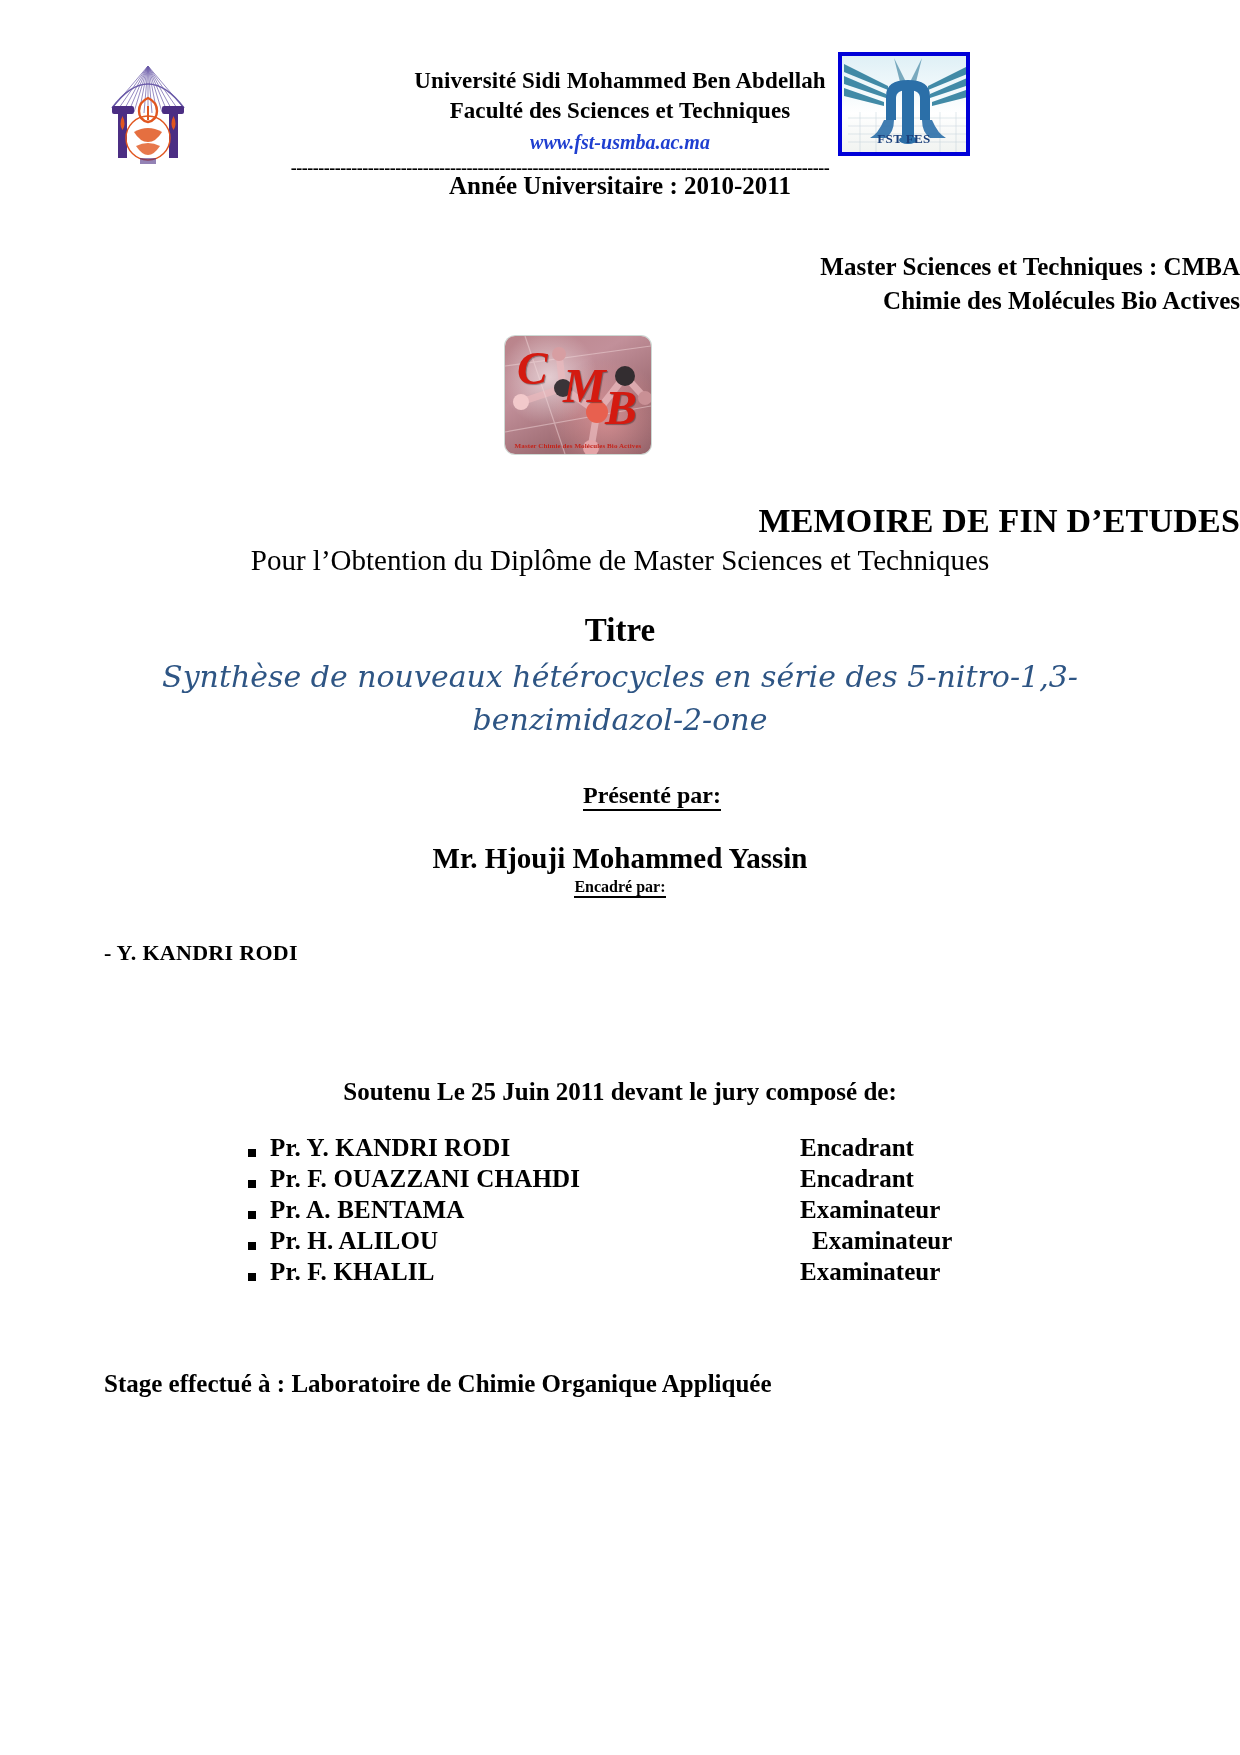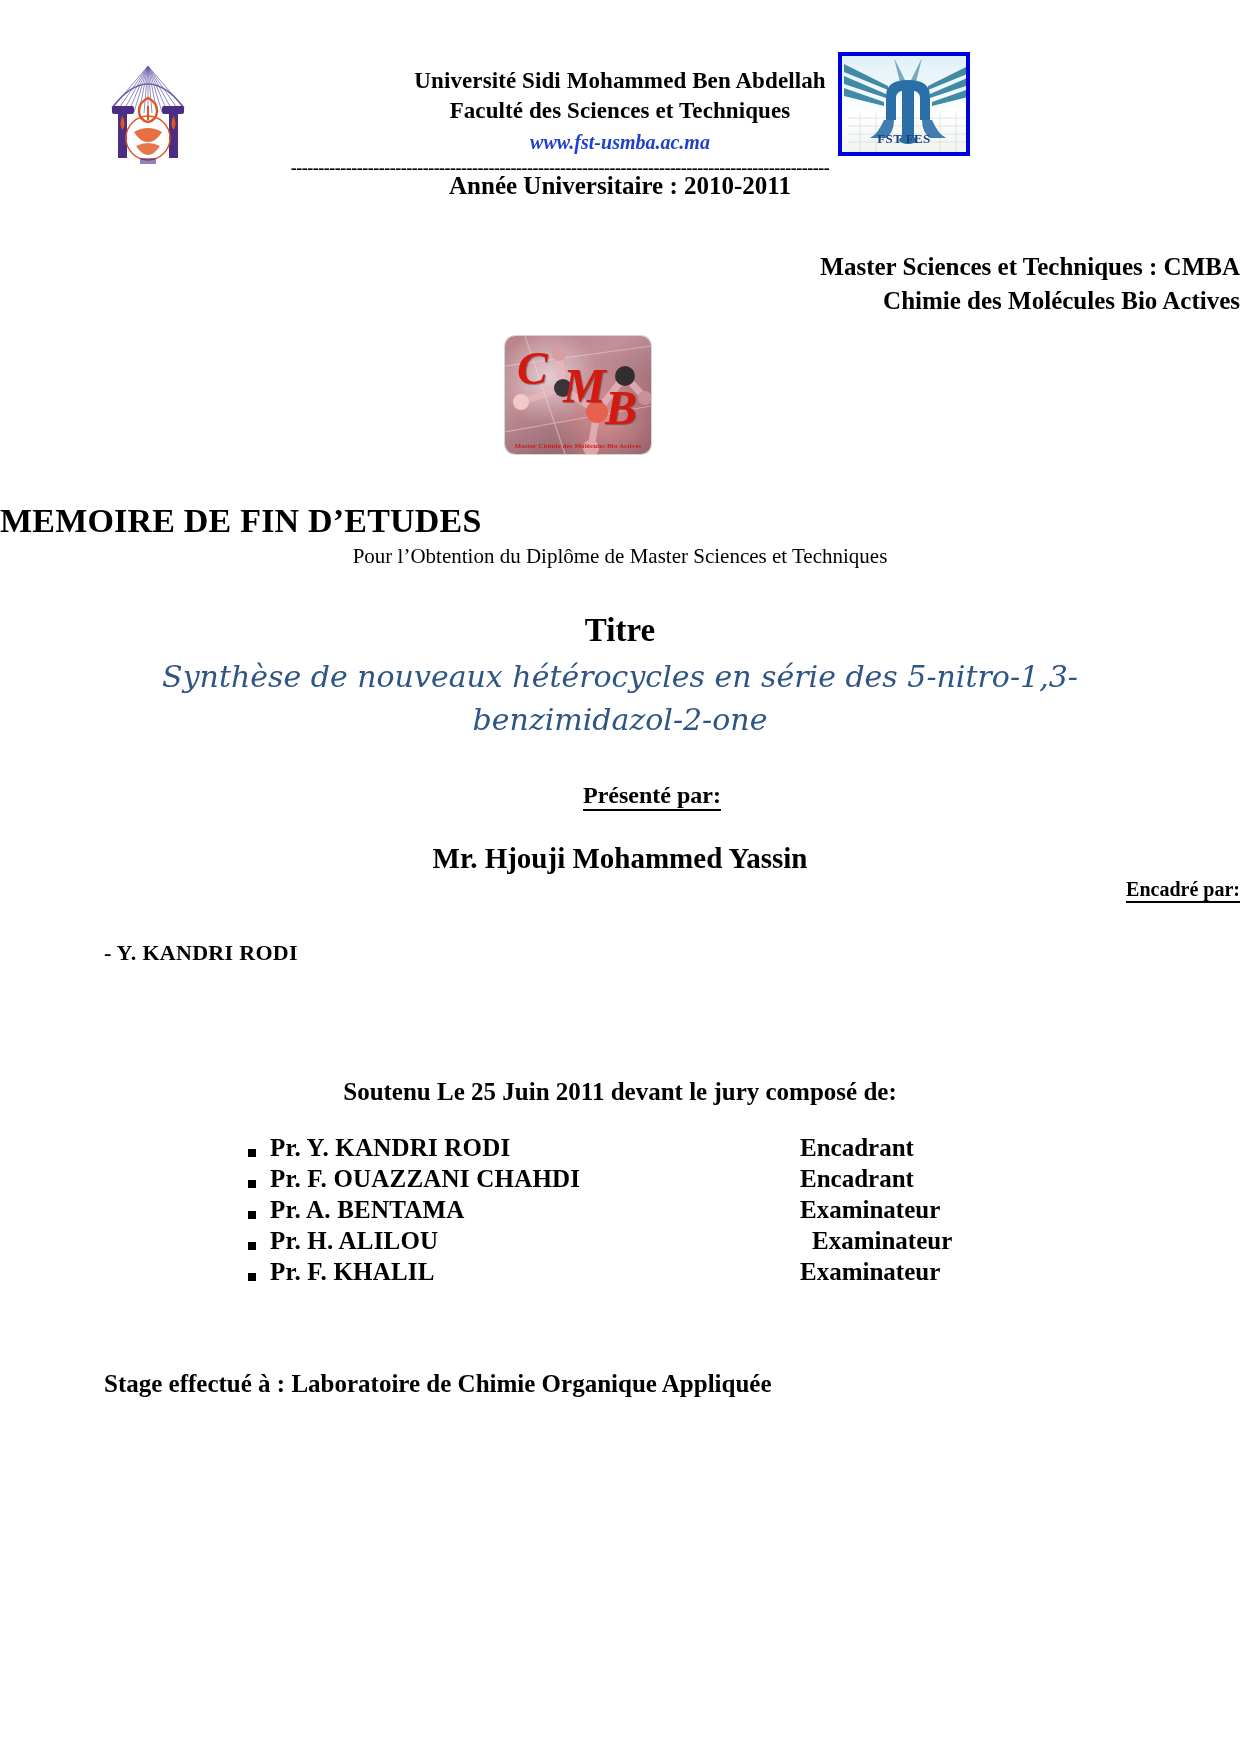--- a/index.html
+++ b/index.html
@@ -167,32 +167,32 @@
   .cmba-c { left: 12px;  top: 6px;  font-size: 46px; }
   .cmba-m { left: 58px;  top: 22px; font-size: 48px; }
   .cmba-b { left: 100px; top: 44px; font-size: 48px; }
 
   
   .memoire {
     position: absolute;
     top: 502px;
     left: 0;
     width: 1240px;
-    text-align: left;
+    text-align: right;
     font-size: 34px;
     font-weight: bold;
     letter-spacing: 0.2px;
   }
   .pour {
     position: absolute;
     top: 544px;
     left: 0;
     width: 1240px;
     text-align: center;
-    font-size: 21px;
+    font-size: 29px;
   }
   .titre-label {
     position: absolute;
     top: 612px;
     left: 0;
     width: 1240px;
     text-align: center;
     font-size: 33px;
     font-weight: bold;
   }
@@ -231,22 +231,22 @@
     width: 1240px;
     text-align: center;
     font-size: 29px;
     font-weight: bold;
   }
   .encadre {
     position: absolute;
     top: 878px;
     left: 0;
     width: 1240px;
-    text-align: right;
-    font-size: 20px;
+    text-align: center;
+    font-size: 16px;
     font-weight: bold;
   }
   .encadre span {
     border-bottom: 2px solid #000;
     padding-bottom: 1px;
   }
 
   
   .supervisors {
     position: absolute;

